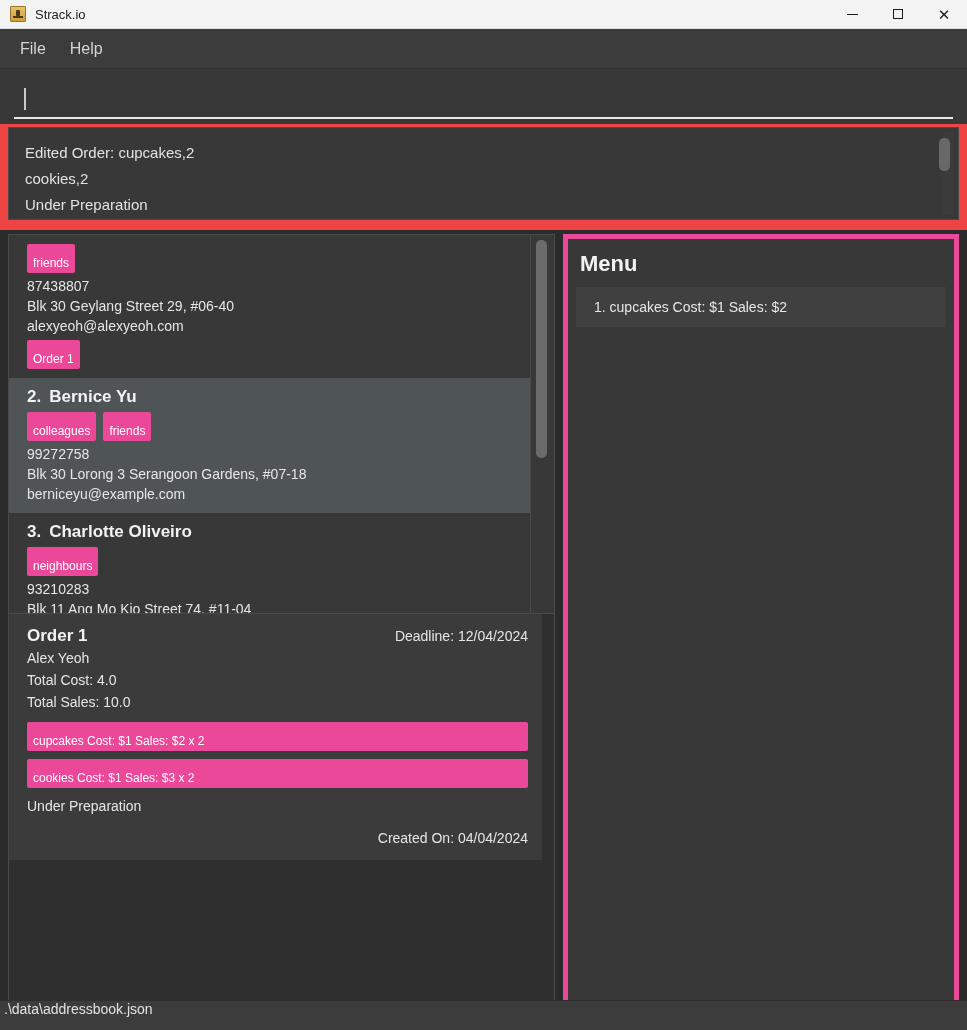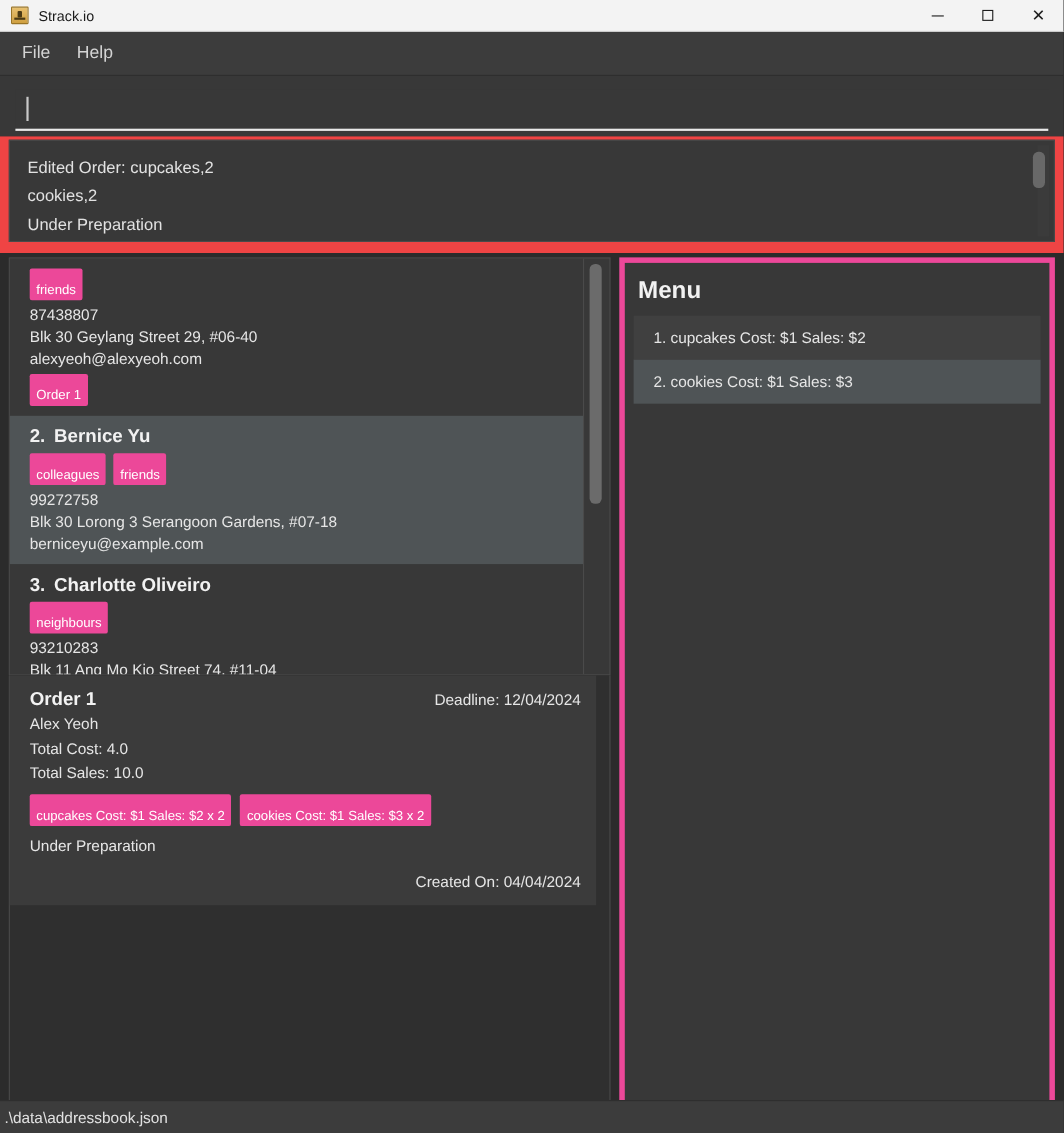--- a/index.html
+++ b/index.html
@@ -135,21 +135,21 @@
     border-bottom: 1px solid #4a4a4a;
   }
   .ordercard {
     width: 533px; background: #3b3b3b;
     padding: 12px 14px 14px 18px;
   }
   .oc-top { display: flex; justify-content: space-between; align-items: baseline; }
   .oc-title { font-size: 17px; color: #f2f2f2; font-weight: bold; }
   .oc-deadline { font-size: 14px; color: #e6e6e6; }
   .oc-line { font-size: 14px; color: #e6e6e6; line-height: 20px; margin-top: 2px; }
-  .oc-items { display: flex; gap: 8px; margin: 10px 0 10px 0; }
+  .oc-items { display: flex; gap: 8px; margin: 10px 0 10px 0; flex-direction: column; }
   .oc-status { font-size: 14px; color: #e6e6e6; margin-top: 8px; }
   .oc-created { font-size: 14px; color: #e6e6e6; text-align: right; margin-top: 16px; }
 
   
   .menupanel {
     height: 781px; background: #383838;
     border: 5px solid #ec4899; padding: 12px 8px 0 8px;
   }
   .menu-title {
     font-size: 22px; color: #f2f2f2; font-weight: bold;
@@ -158,21 +158,21 @@
   .menu-row {
     font-size: 14px; color: #e6e6e6;
     padding: 12px 0 12px 18px; background: #404040;
   }
   .menu-row.alt { background: #4f5456; }
 
   
   .statusbar {
     position: absolute; left: 0; bottom: 0;
     width: 967px; height: 30px; background: #3c3c3c;
-    display: flex; align-items: center; padding-left: 4px;
+    display: flex; padding-left: 4px;
     border-top: 1px solid #2e2e2e;
   }
   .status-text { font-size: 14px; color: #e2e2e2; }
 </style>
 </head>
 <body>
 
 <div class="titlebar">
   <div class="tb-icon"></div>
   <div class="tb-title">Strack.io</div>
@@ -278,21 +278,20 @@
         <div class="oc-created">Created On: 04/04/2024</div>
       </div>
     </div>
 
   </div>
 
   <div class="right-col">
     <div class="menupanel">
       <div class="menu-title">Menu</div>
       <div class="menu-row">1. cupcakes  Cost: $1  Sales: $2</div>
-      <div class="menu-row alt">2. cookies  Cost: $1  Sales: $3</div>
     </div>
   </div>
 
 </div>
 
 <div class="statusbar">
   <span class="status-text">.\data\addressbook.json</span>
 </div>
 
 </body></html>

